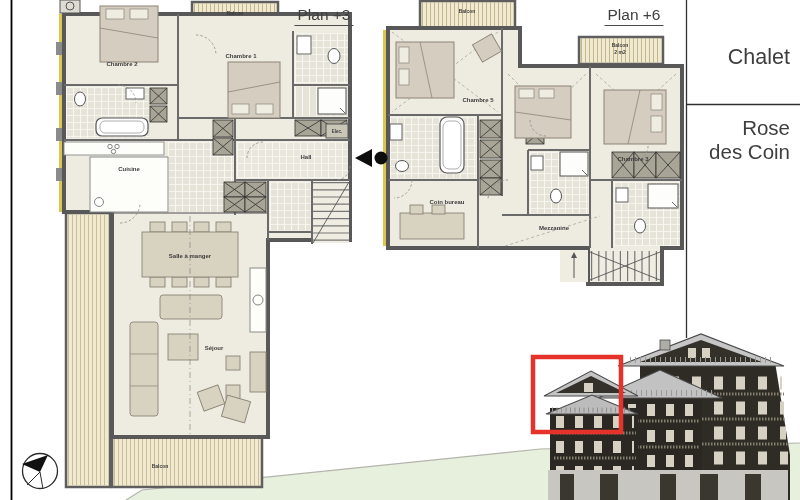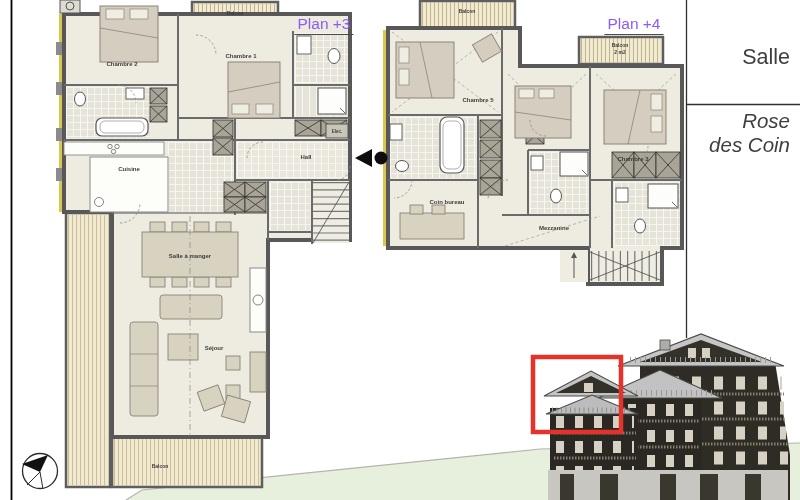--- a/index.html
+++ b/index.html
@@ -3,26 +3,26 @@
 <meta charset="utf-8">
 <style>
   html,body{margin:0;padding:0;background:#ffffff;}
   .canvas{position:relative;width:800px;height:500px;background:#fff;overflow:hidden;
           font-family:"Liberation Sans", sans-serif;}
   .canvas svg{position:absolute;left:0;top:0;}
   .lbl{position:absolute;transform:translate(-50%,-50%);font-size:6px;font-weight:700;
        color:#3b3b3b;white-space:nowrap;z-index:5;}
   .lbl.tiny{font-size:5px;font-weight:700;}
   .lbl.micro{font-size:4.5px;}
-  .plan-title{position:absolute;transform:translateX(-50%);top:15px;font-size:15.5px;
-       color:#8b5cf6;border-bottom:1.6px solid #4a4a4a;padding:0 3px 1px 3px;z-index:5;}
+  .plan-title{position:absolute;transform:translateX(-50%);top:6px;font-size:15.5px;
+       color:#404040;border-bottom:1.6px solid #4a4a4a;padding:0 3px 1px 3px;z-index:5;}
   .tb1{position:absolute;right:10px;top:44px;text-align:right;font-size:21.5px;
        color:#3e3e3e;line-height:26px;z-index:5;}
-  .tb2{position:absolute;right:10px;top:109px;text-align:right;font-size:20.5px;
-       color:#3e3e3e;line-height:24px;z-index:5;font-style:italic;}
+  .tb2{position:absolute;right:10px;top:116px;text-align:right;font-size:20.5px;
+       color:#3e3e3e;line-height:24px;z-index:5;}
 </style>
 </head>
 <body>
 
 <div class="canvas">
 
 <svg width="800" height="500" viewBox="0 0 800 500">
 
   <g>
     <polygon points="126,500 142,490 540,449 800,443 800,500" fill="#e6f0dc"></polygon>
@@ -377,41 +377,41 @@
     <line x1="40" y1="472" x2="43" y2="489" stroke="#2b2b2b" stroke-width="1"></line>
   </g>
 
   <g stroke="#2f2f2f" stroke-width="1.3">
     <line x1="686.5" y1="0" x2="686.5" y2="338"></line>
     <line x1="686.5" y1="104.5" x2="800" y2="104.5"></line>
   </g>
 </svg>
 
 <div class="plan-title" style="left:324px;">Plan +3</div>
-<div class="plan-title" style="left:634px;">Plan +4</div>
+<div class="plan-title" style="left:634px;">Plan +6</div>
 
 <div class="lbl tiny" style="left:235px;top:13px;">Balcon</div>
 <div class="lbl" style="left:122px;top:64px;">Chambre 2</div>
 <div class="lbl" style="left:241px;top:56px;">Chambre 1</div>
 <div class="lbl" style="left:129px;top:169px;">Cuisine</div>
 <div class="lbl" style="left:306px;top:157px;">Hall</div>
 <div class="lbl micro" style="left:337px;top:131px;">Elec.</div>
 <div class="lbl" style="left:190px;top:256px;">Salle à manger</div>
 <div class="lbl" style="left:214px;top:348px;">Séjour</div>
 <div class="lbl tiny" style="left:160px;top:466px;">Balcon</div>
 
 <div class="lbl tiny" style="left:467px;top:11px;">Balcon</div>
 <div class="lbl tiny" style="left:620px;top:45px;">Balcon</div>
 <div class="lbl tiny" style="left:620px;top:52px;">2 m2</div>
 <div class="lbl" style="left:478px;top:100px;">Chambre 5</div>
 <div class="lbl" style="left:633px;top:159px;">Chambre 3</div>
 <div class="lbl" style="left:447px;top:202px;">Coin bureau</div>
 <div class="lbl" style="left:554px;top:228px;">Mezzanine</div>
 
 <div class="tb1">
-  <div>Salle</div>
+  <div>Chalet</div>
 </div>
 <div class="tb2">
   <div>Rose</div>
   <div>des Coin</div>
 </div>
 
 </div>
 
 </body></html>

